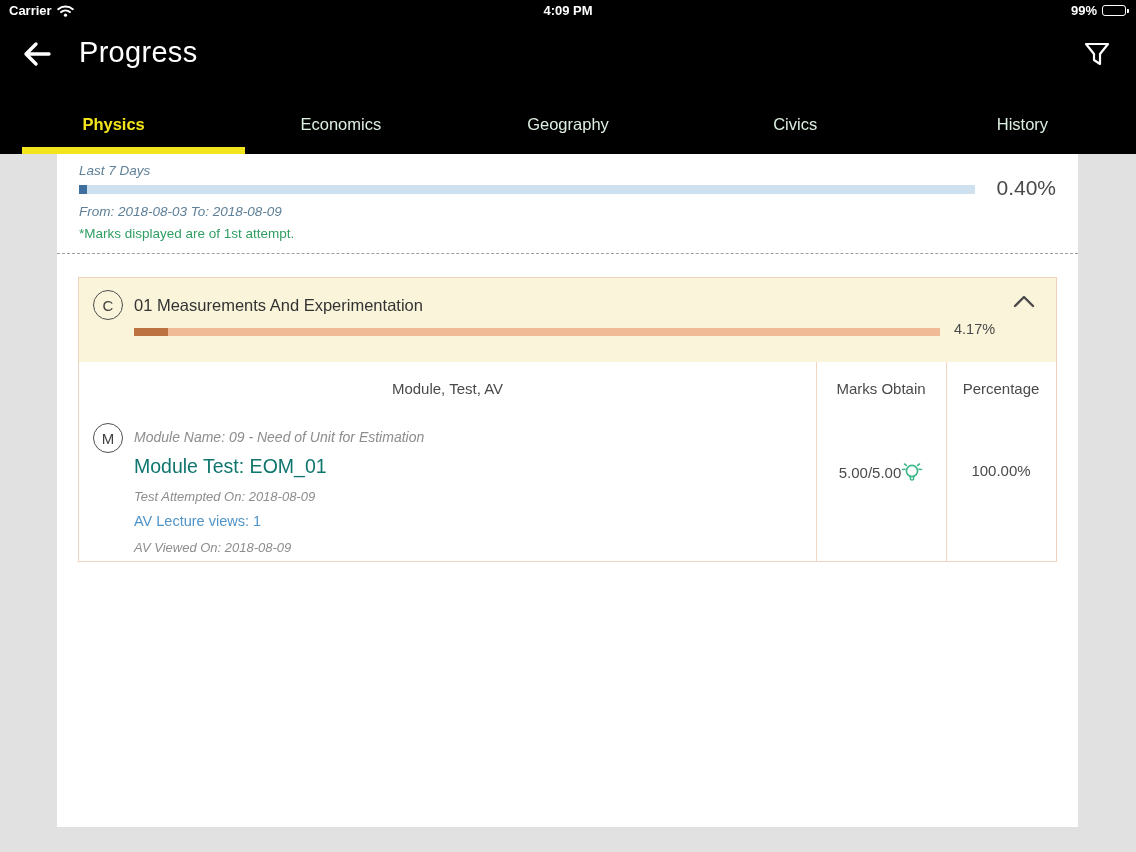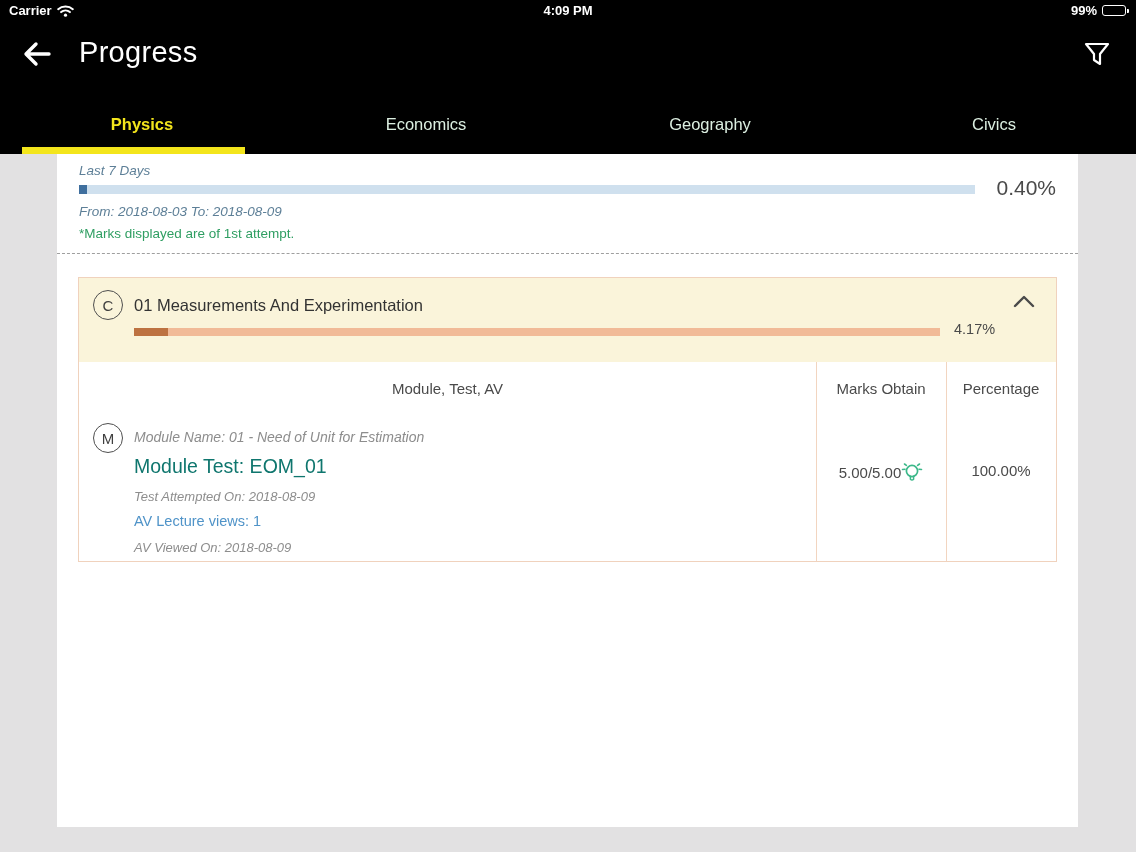--- a/index.html
+++ b/index.html
@@ -101,20 +101,21 @@
         <path d="M4 5 H26 L18 15 V25 L12 21 V15 Z" stroke="#fff" stroke-width="2.2" fill="none" stroke-linejoin="round" stroke-linecap="round"></path>
       </svg>
     </div>
   </div>
 
   <div class="tab-bar">
     <div class="tab active">Physics</div>
     <div class="tab">Economics</div>
     <div class="tab">Geography</div>
     <div class="tab">Civics</div>
+    <div class="tab">History</div>
   </div>
   <div class="tab-underline"></div>
 </div>
 
 <div class="panel">
 
   <div class="summary">
     <div class="summary-period">Last 7 Days</div>
     <div class="summary-track">
       <div class="summary-fill" style="width: 0.9%;"></div>
@@ -142,21 +143,21 @@
     <div class="chapter-body">
       <div class="col-sep sep-1"></div>
       <div class="col-sep sep-2"></div>
 
       <div class="th th-1">Module, Test, AV</div>
       <div class="th th-2">Marks Obtain</div>
       <div class="th th-3">Percentage</div>
 
       <div>
         <div class="badge-circle module-badge">M</div>
-        <div class="module-name">Module Name: 01 - Need of Unit for Estimation</div>
+        <div class="module-name">Module Name: 09 - Need of Unit for Estimation</div>
         <div class="module-test">Module Test: EOM_01</div>
         <div class="module-attempted">Test Attempted On: 2018-08-09</div>
         <div class="module-av-views">AV Lecture views: 1</div>
         <div class="module-av-on">AV Viewed On: 2018-08-09</div>
 
         <div class="marks-cell">
           <span>5.00/5.00</span>
           <svg width="22" height="24" viewBox="0 0 22 24">
             <circle cx="11" cy="11" r="5.6" stroke="#3cb88a" stroke-width="1.7" fill="none"></circle>
             <path d="M9.4 16.2 L9.4 19.2 M12.6 16.2 L12.6 19.2 M9.4 19.2 Q11 21 12.6 19.2" stroke="#3cb88a" stroke-width="1.5" fill="none" stroke-linecap="round"></path>

